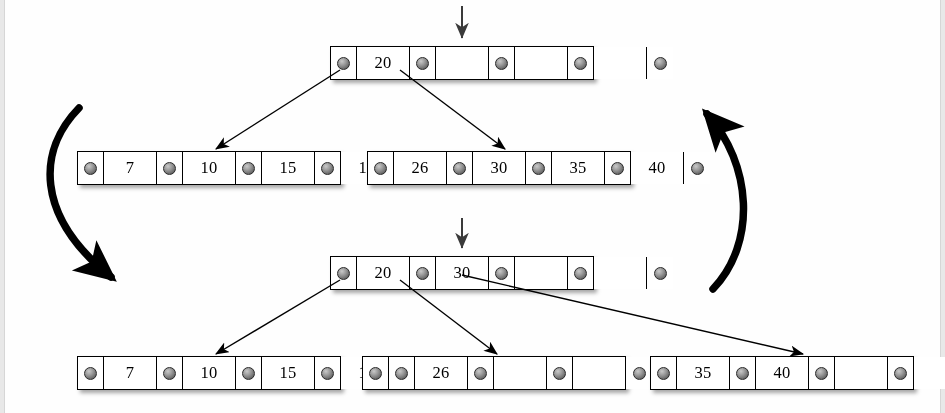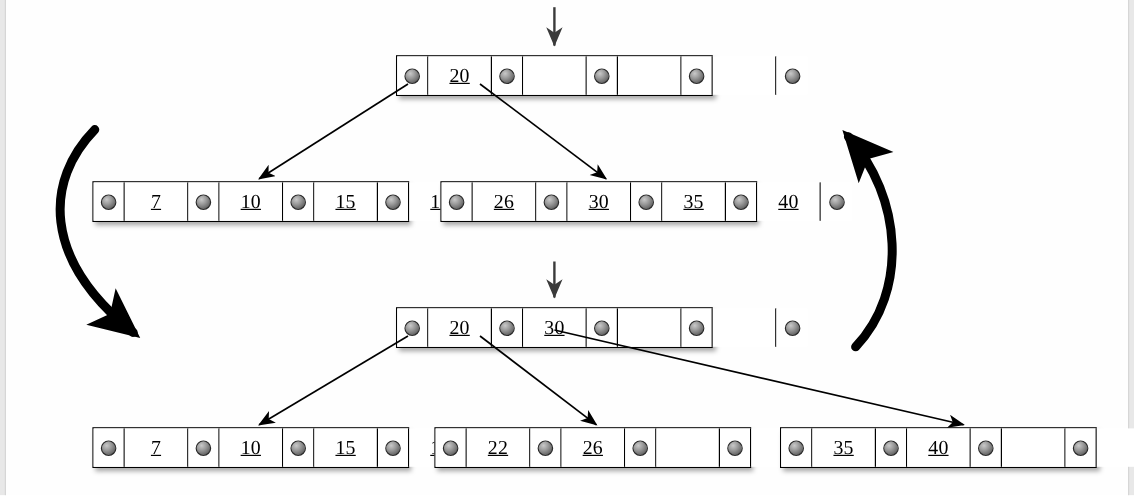--- a/index.html
+++ b/index.html
@@ -32,21 +32,20 @@
 
   
   .btnode {
     position: absolute;
     display: flex;
     box-sizing: border-box;
     border: 1.6px solid #000;
     background: #ffffff;
     box-shadow: 2.5px 3px 4px rgba(0,0,0,0.35);
     height: 34px;
-    text-decoration: underline;
   }
   .cell {
     box-sizing: border-box;
     border-right: 1.4px solid #000;
     display: flex;
     align-items: center;
     justify-content: center;
     background: #ffffff;
     height: 100%;
   }
@@ -197,21 +196,20 @@
       <div class="cell key">18</div>
       <div class="cell ptr">
         <span class="dot"></span>
       </div>
     </div>
 
   <div class="btnode" id="node-leaf-middle-after" style="left:362px; top:356px; width:264px;">
       <div class="cell ptr">
         <span class="dot"></span>
       </div>
-      <div class="cell key">22</div>
       <div class="cell ptr">
         <span class="dot"></span>
       </div>
       <div class="cell key">26</div>
       <div class="cell ptr">
         <span class="dot"></span>
       </div>
       <div class="cell key"></div>
       <div class="cell ptr">
         <span class="dot"></span>

